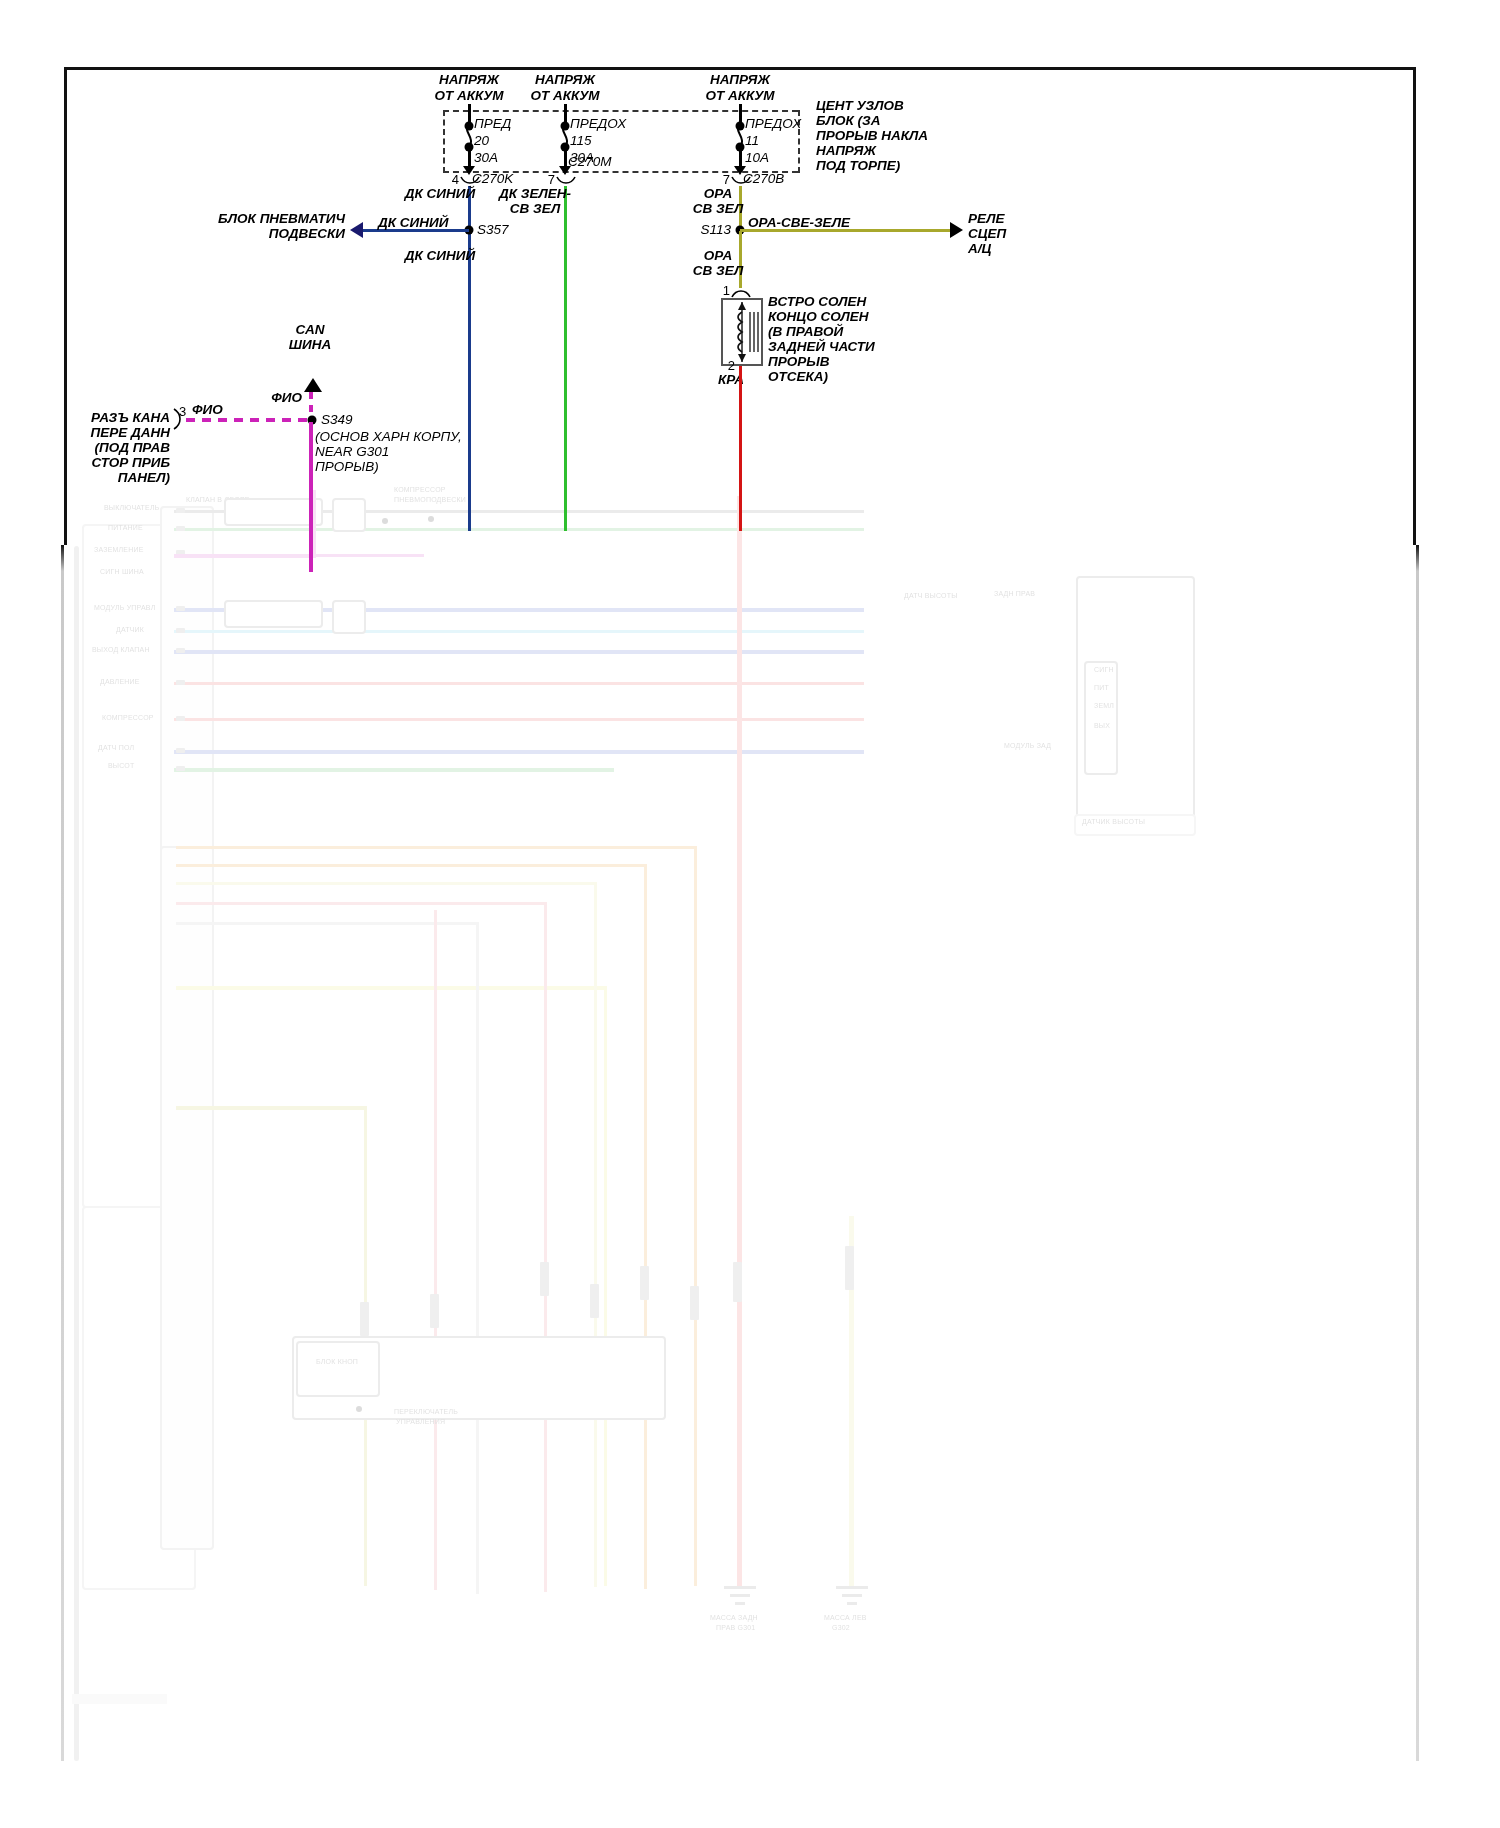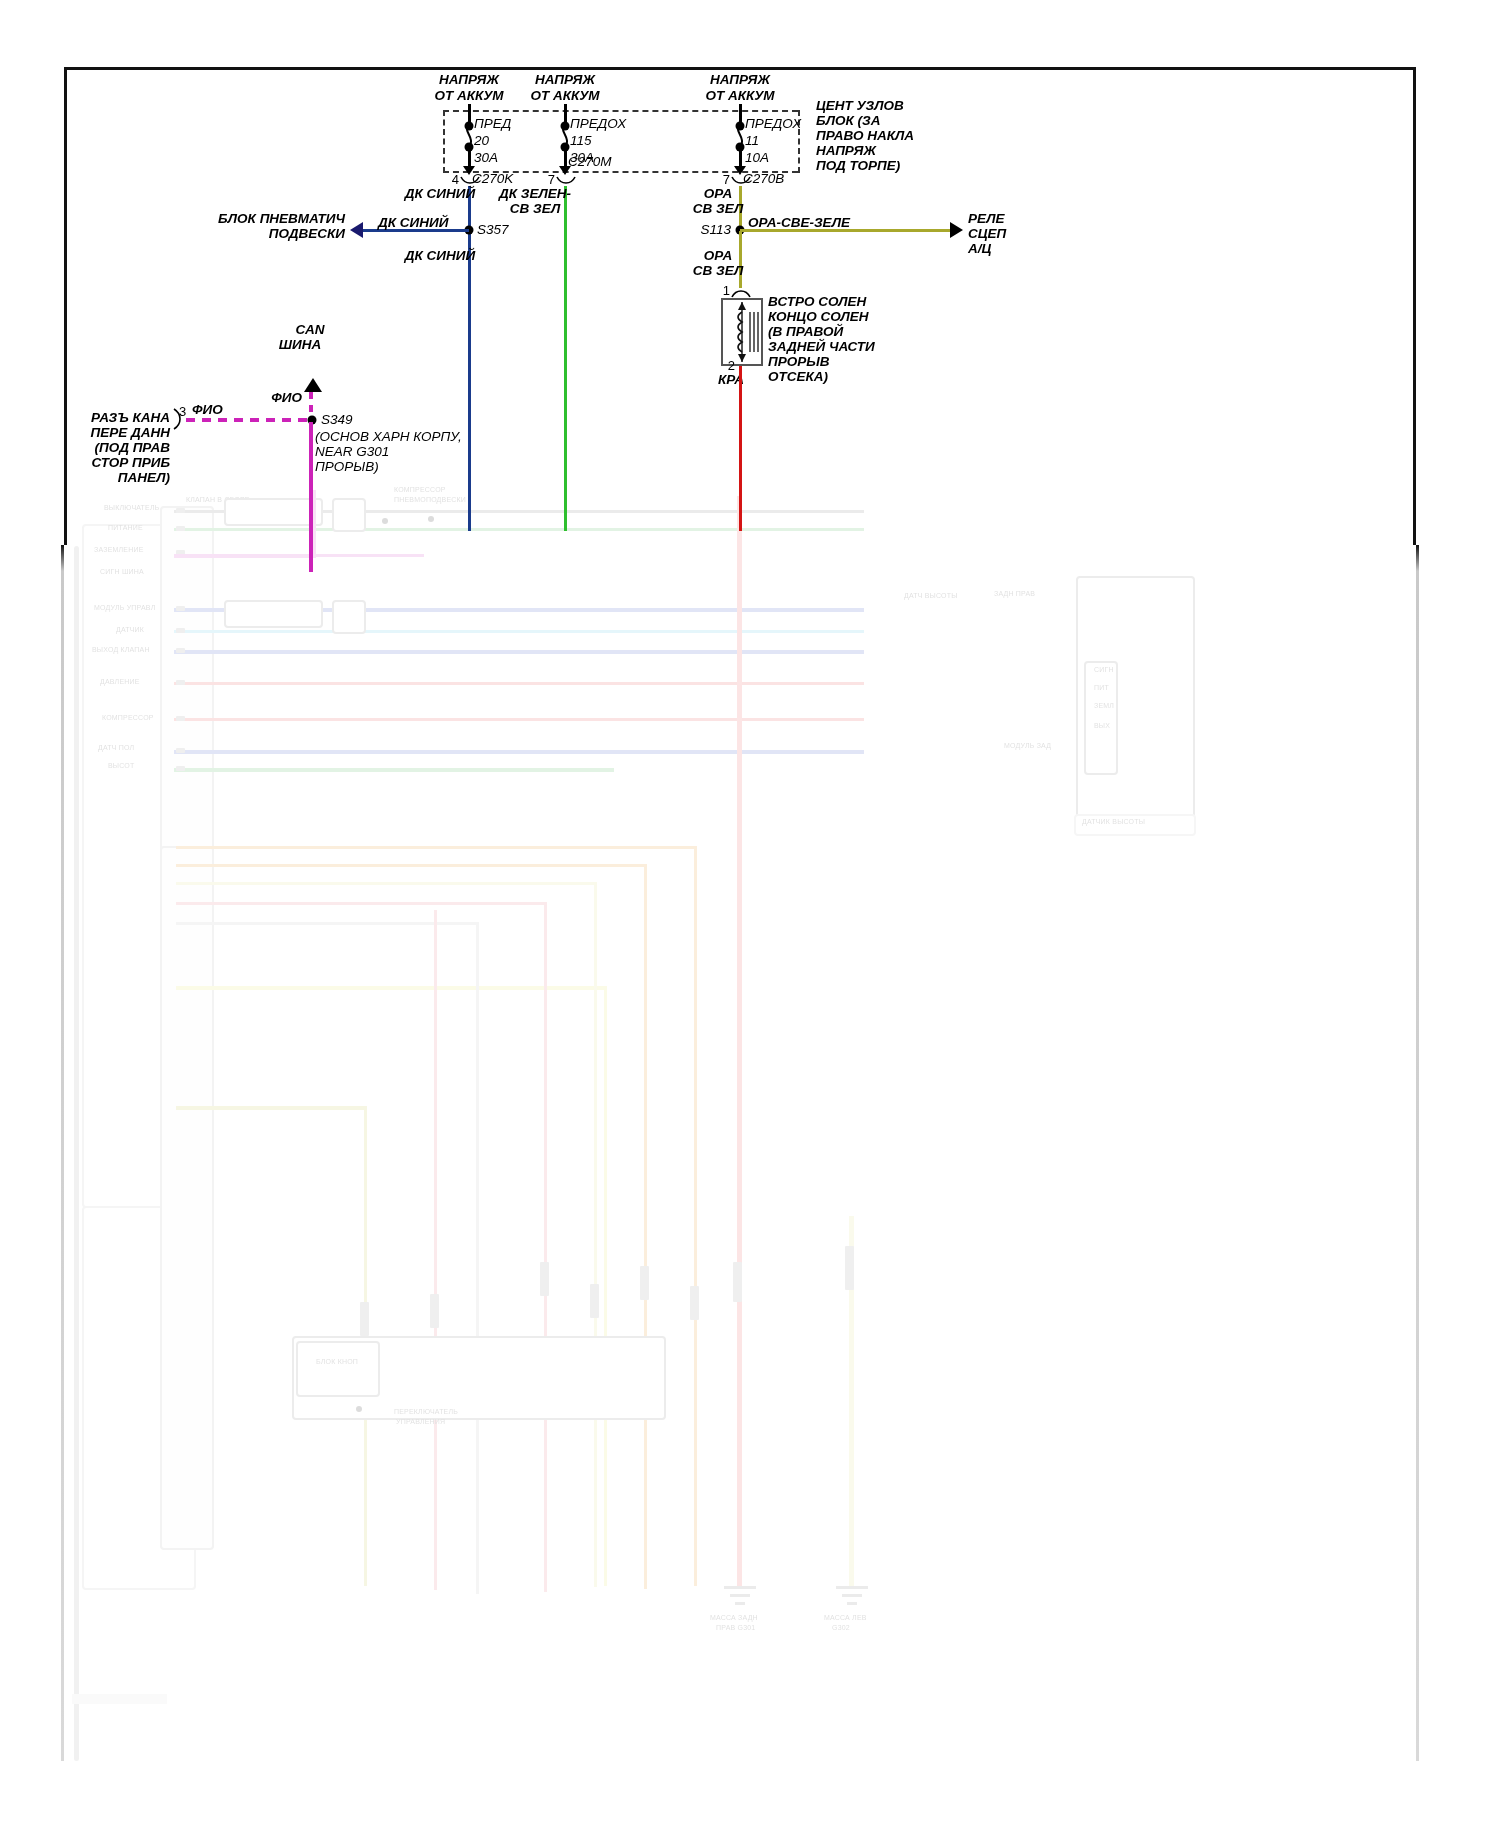--- a/index.html
+++ b/index.html
@@ -184,21 +184,21 @@
   <div class="gtxt" style="left:768px;top:1078px">G302</div>
 
   <div class="gline" style="left:8px;top:1148px;width:95px;height:10px;background:#eee;"></div>
 </div>
 
 <div id="fusebox"></div>
 <div id="fusebox-right"></div>
 
 <div class="lbl" style="left:816px;top:98px">ЦЕНТ УЗЛОВ</div>
 <div class="lbl" style="left:816px;top:113px">БЛОК (ЗА</div>
-<div class="lbl" style="left:816px;top:128px">ПРАВО НАКЛА</div>
+<div class="lbl" style="left:816px;top:128px">ПРОРЫВ НАКЛА</div>
 <div class="lbl" style="left:816px;top:143px">НАПРЯЖ</div>
 <div class="lbl" style="left:816px;top:158px">ПОД ТОРПЕ)</div>
 
 <div class="lbl ctr" style="left:469px;top:72px">НАПРЯЖ</div>
 <div class="lbl ctr" style="left:469px;top:88px">ОТ АККУМ</div>
 <div class="wire vw" style="left:468px;top:104px;height:22px;background:#000;"></div>
 <div class="dot" style="left:469px;top:126px"></div>
 <svg style="position:absolute;left:460px;top:126px" width="18" height="22">
   <path d="M9 0 C2 5, 16 11, 9 22" stroke="#000" stroke-width="2" fill="none"></path>
 </svg>
@@ -301,21 +301,21 @@
 <div class="lbl" style="left:768px;top:309px">КОНЦО СОЛЕН</div>
 <div class="lbl" style="left:768px;top:324px">(В ПРАВОЙ</div>
 <div class="lbl" style="left:768px;top:339px">ЗАДНЕЙ ЧАСТИ</div>
 <div class="lbl" style="left:768px;top:354px">ПРОРЫВ</div>
 <div class="lbl" style="left:768px;top:369px">ОТСЕКА)</div>
 <div class="pin rt" style="left:735px;top:358px">2</div>
 <div class="lbl ctr" style="left:731px;top:372px">КРА</div>
 <div class="wire vw" style="left:739px;top:366px;height:165px;background:#d41414;"></div>
 
 <div class="lbl ctr" style="left:310px;top:322px" style2="">CAN</div>
-<div class="lbl ctr" style="left:300px;top:337px">ШИНА</div>
+<div class="lbl ctr" style="left:310px;top:337px">ШИНА</div>
 <div class="arrow-u" style="left:304px;top:378px"></div>
 <svg style="position:absolute;left:309px;top:392px" width="4" height="30">
   <line x1="2" y1="0" x2="2" y2="30" stroke="#cc22b8" stroke-width="4" stroke-dasharray="7 6"></line>
 </svg>
 <div class="lbl rt" style="left:302px;top:390px">ФИО</div>
 <div class="dot" style="left:312px;top:420px"></div>
 <div class="lbl reg" style="left:321px;top:412px">S349</div>
 <div class="lbl reg" style="left:315px;top:429px">(ОСНОВ ХАРН КОРПУ,</div>
 <div class="lbl reg" style="left:315px;top:444px">NEAR G301</div>
 <div class="lbl reg" style="left:315px;top:459px">ПРОРЫВ)</div>

